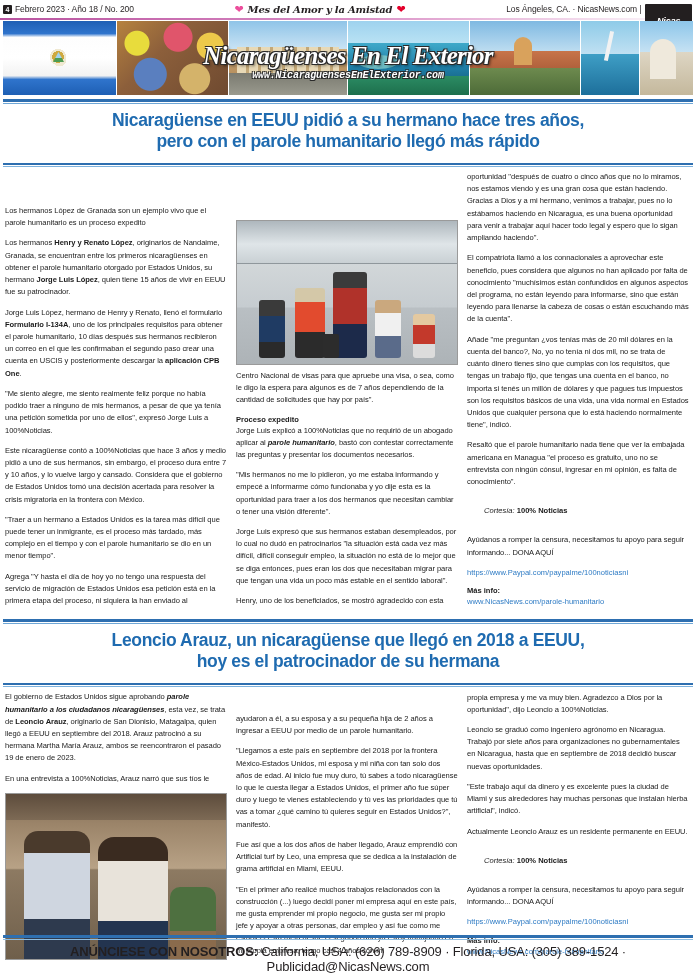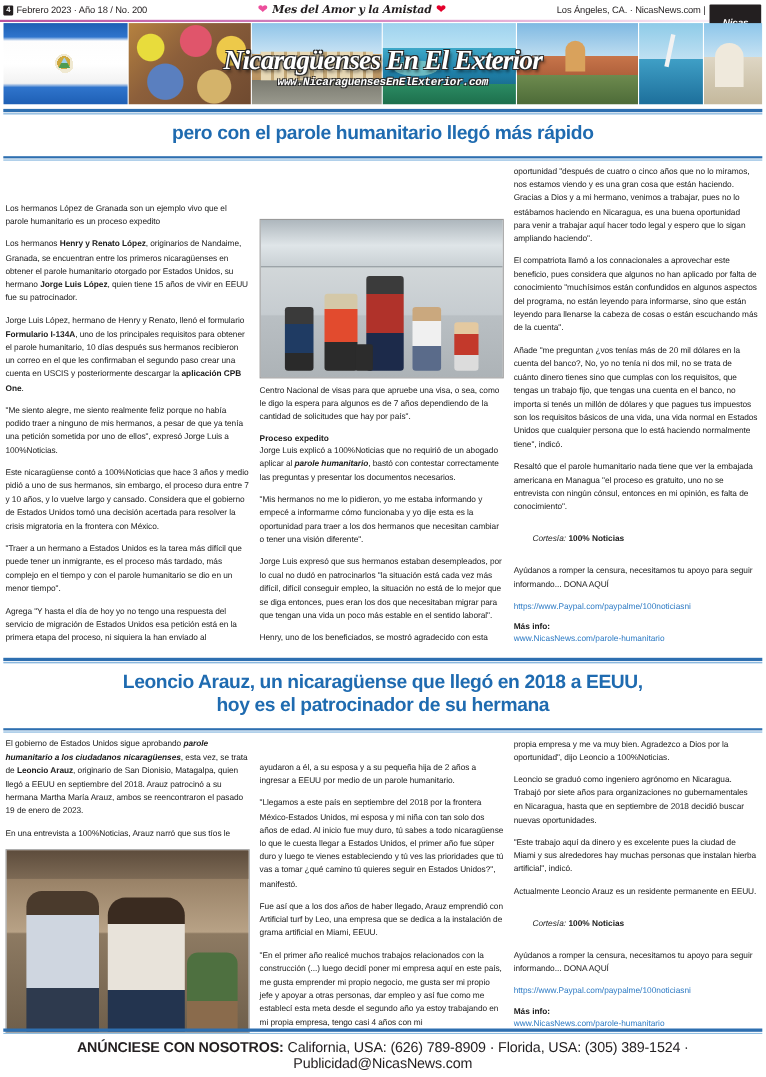--- a/index.html
+++ b/index.html
@@ -358,20 +358,21 @@
   <div class="mh-cell mh-cathedral"></div>
   <div class="mh-title-wrap">
     <div class="mh-title">Nicaragüenses En El Exterior</div>
     <div class="mh-url">www.NicaraguensesEnElExterior.com</div>
   </div>
 </div>
 
 <div class="rule-double"></div>
 
 <div class="headline">
+  <div>Nicaragüense en EEUU pidió a su hermano hace tres años,</div>
   <div>pero con el parole humanitario llegó más rápido</div>
 </div>
 <div class="rule-thin"></div>
 
 <div class="cols">
 
   <div class="col">
     <p class="body">Los hermanos López de Granada son un ejemplo vivo que el parole humanitario es un proceso expedito</p>
     <p class="body">
       <span>Los hermanos </span><b>Henry y Renato López</b><span>, originarios de Nandaime, Granada, se encuentran entre los primeros nicaragüenses en obtener el parole humanitario otorgado por Estados Unidos, su hermano </span><b>Jorge Luis López</b><span>, quien tiene 15 años de vivir en EEUU fue su patrocinador.</span>
@@ -401,21 +402,21 @@
     </p>
     <p class="body">"Mis hermanos no me lo pidieron, yo me estaba informando y empecé a informarme cómo funcionaba y yo dije esta es la oportunidad para traer a los dos hermanos que necesitan cambiar o tener una visión diferente".</p>
     <p class="body">Jorge Luis expresó que sus hermanos estaban desempleados, por lo cual no dudó en patrocinarlos "la situación está cada vez más difícil, difícil conseguir empleo, la situación no está de lo mejor que se diga entonces, pues eran los dos que necesitaban migrar para que tengan una vida un poco más estable en el sentido laboral".</p>
     <p class="body">Henry, uno de los beneficiados, se mostró agradecido con esta</p>
   </div>
 
   <div class="col">
     <p class="body">oportunidad "después de cuatro o cinco años que no lo miramos, nos estamos viendo y es una gran cosa que están haciendo. Gracias a Dios y a mi hermano, venimos a trabajar, pues no lo estábamos haciendo en Nicaragua, es una buena oportunidad para venir a trabajar aquí hacer todo legal y espero que lo sigan ampliando haciendo".</p>
     <p class="body">El compatriota llamó a los connacionales a aprovechar este beneficio, pues considera que algunos no han aplicado por falta de conocimiento "muchísimos están confundidos en algunos aspectos del programa, no están leyendo para informarse, sino que están leyendo para llenarse la cabeza de cosas o están escuchando más de la cuenta".</p>
     <p class="body">Añade "me preguntan ¿vos tenías más de 20 mil dólares en la cuenta del banco?, No, yo no tenía ni dos mil, no se trata de cuánto dinero tienes sino que cumplas con los requisitos, que tengas un trabajo fijo, que tengas una cuenta en el banco, no importa si tenés un millón de dólares y que pagues tus impuestos son los requisitos básicos de una vida, una vida normal en Estados Unidos que cualquier persona que lo está haciendo normalmente tiene", indicó.</p>
-    <p class="body">Resaltó que el parole humanitario nada tiene que ver la embajada americana en Managua "el proceso es gratuito, uno no se entrevista con ningún cónsul, entonces en mi opinión, es falta de conocimiento".</p>
+    <p class="body">Resaltó que el parole humanitario nada tiene que ver la embajada americana en Managua "el proceso es gratuito, uno no se entrevista con ningún cónsul, ingresar en mi opinión, es falta de conocimiento".</p>
     <p class="cortesia">
       <i>Cortesía:</i>
       <b>100% Noticias</b>
     </p>
     <p class="body">Ayúdanos a romper la censura, necesitamos tu apoyo para seguir informando... DONA AQUÍ</p>
     <a class="link" href="#">https://www.Paypal.com/paypalme/100noticiasni</a>
     <div class="subhead">Más info:</div>
     <a class="link" href="#">www.NicasNews.com/parole-humanitario</a>
   </div>
 </div>

